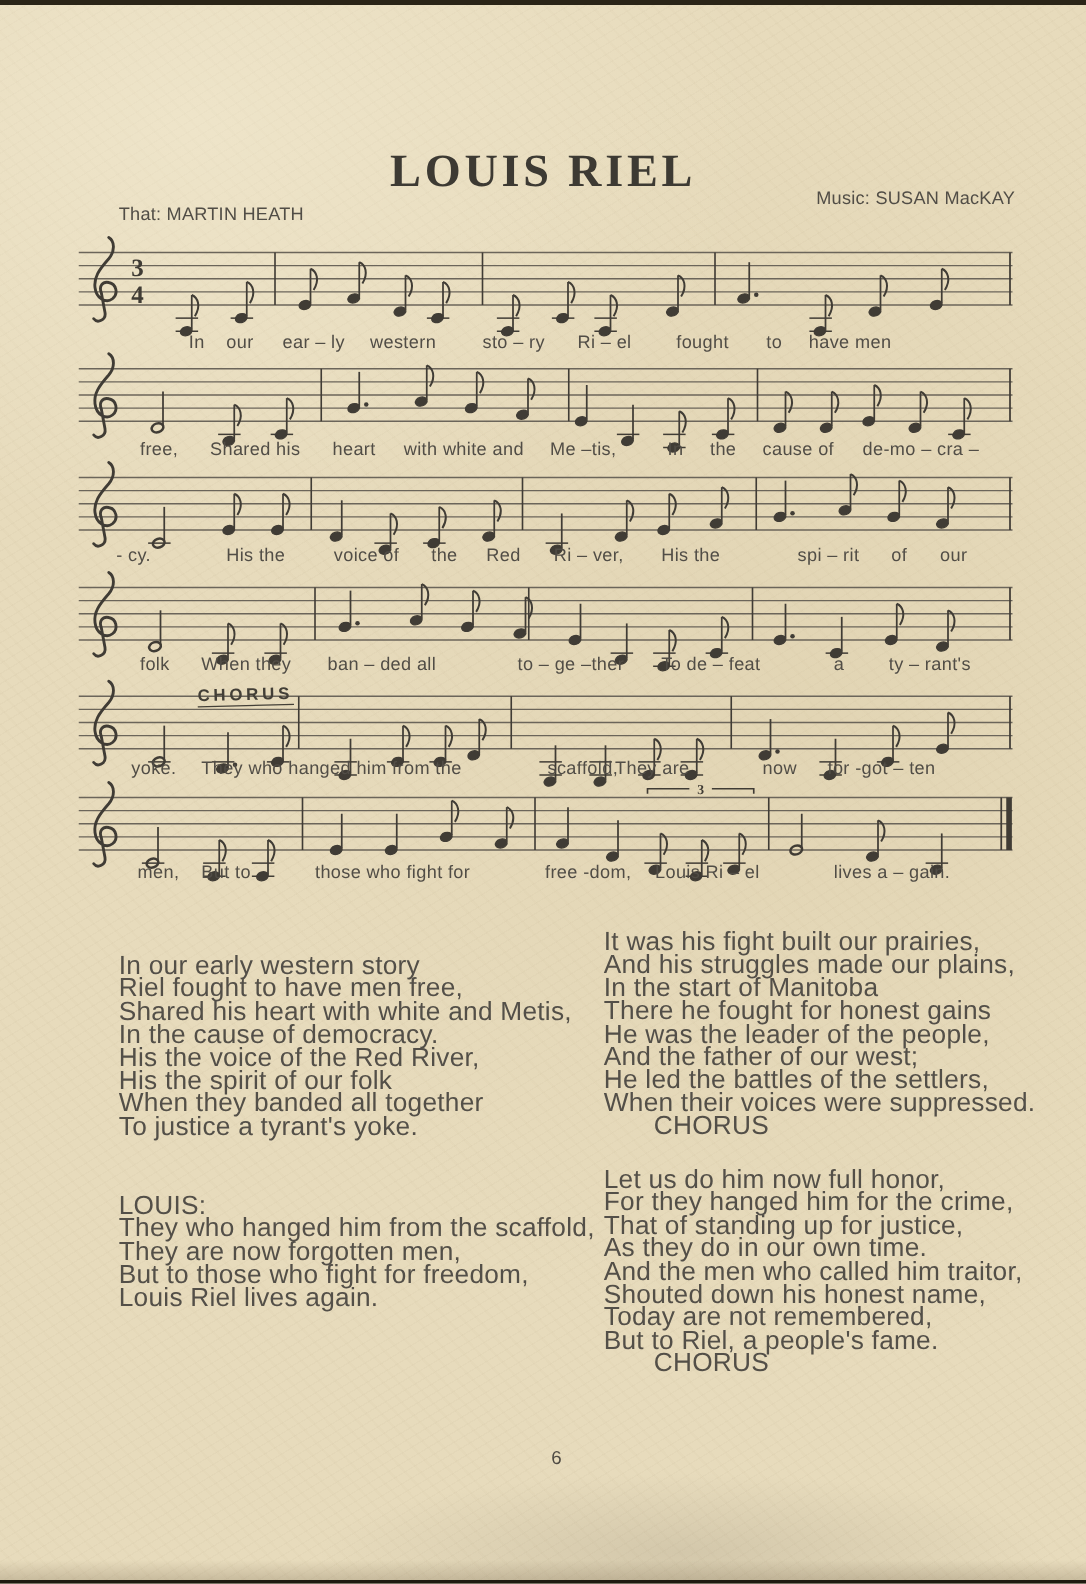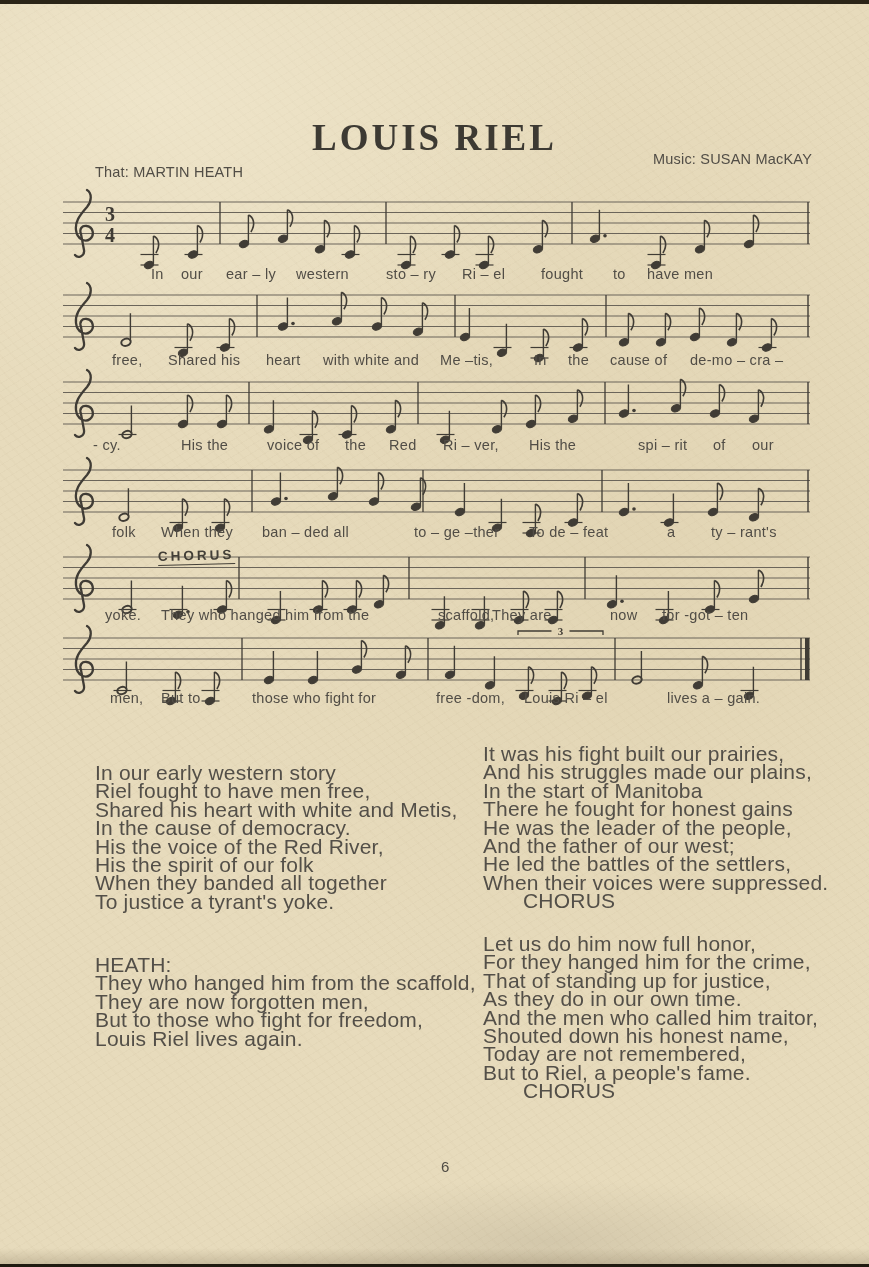--- a/index.html
+++ b/index.html
@@ -648,21 +648,21 @@
       <div class="vline">Riel fought to have men free,</div>
       <div class="vline">Shared his heart with white and Metis,</div>
       <div class="vline">In the cause of democracy.</div>
       <div class="vline">His the voice of the Red River,</div>
       <div class="vline">His the spirit of our folk</div>
       <div class="vline">When they banded all together</div>
       <div class="vline">To justice a tyrant's yoke.</div>
     </div>
 
   <div class="verse" id="chorusL">
-    <div class="vline">HEATH:</div>
+    <div class="vline">LOUIS:</div>
     <div class="vlines">
         <div class="vline">They who hanged him from the scaffold,</div>
         <div class="vline">They are now forgotten men,</div>
         <div class="vline">But to those who fight for freedom,</div>
         <div class="vline">Louis Riel lives again.</div>
       </div>
   </div>
 
   <div class="verse" id="verse2">
     <div class="vlines">

